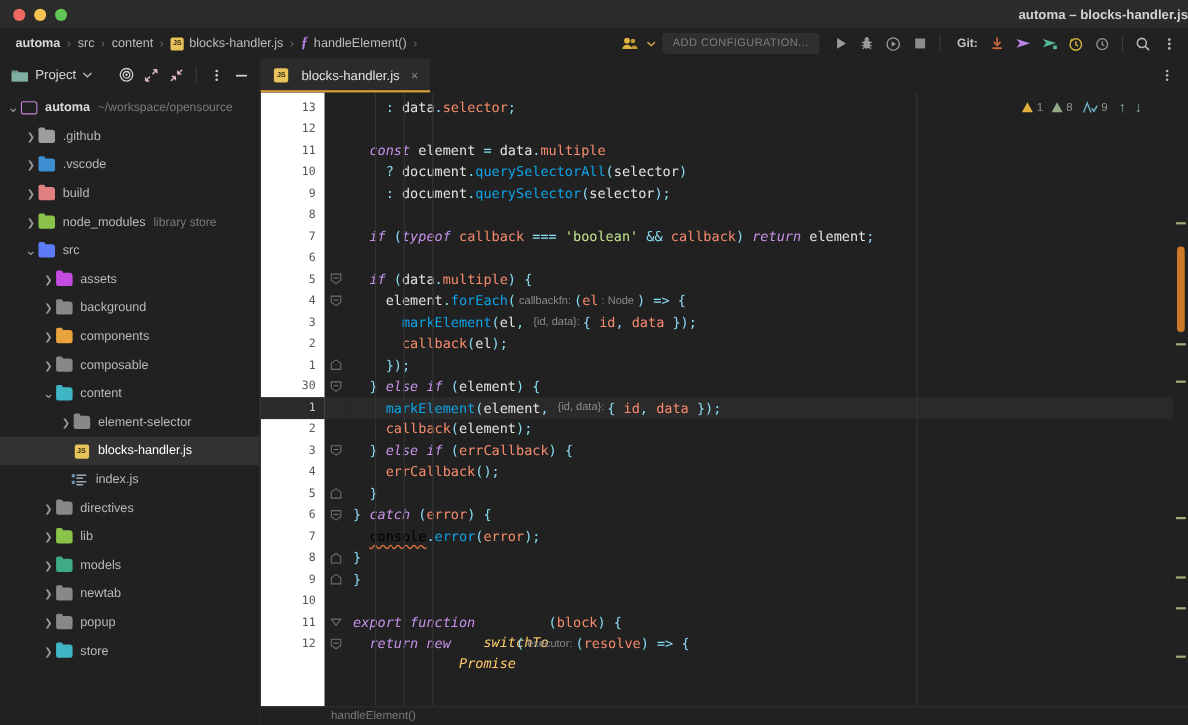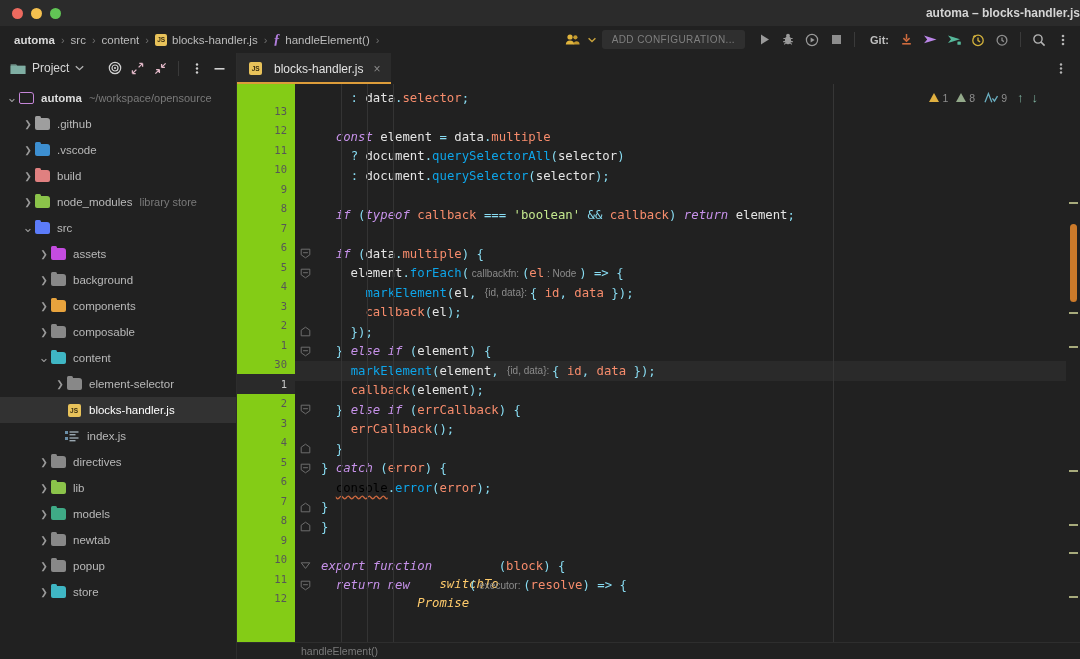--- a/index.html
+++ b/index.html
@@ -97,22 +97,22 @@
     display: flex; align-items: center; gap: 7px; padding: 0 11px 0 12px;
     background: #2b2b2b; position: relative; min-width: 0;
   }
   .tab::after { content:''; position:absolute; left:0; right:0; bottom:0; height:2px; background:#dd9d3a; }
   .tab .tname { font-size: 12px; color: #e2e2e2; }
   .tab .tclose { color: #8a8a8a; font-size: 12px; margin-left: 3px; }
   .tab-actions { margin-left: auto; display:flex; align-items:center; padding-right: 8px; }
 
   .editor-main { flex: 1; display: flex; position: relative; overflow: hidden; }
   .gutter {
-    width: 58px; flex: 0 0 58px; padding-top: 17px;
-    font-family: "DejaVu Sans Mono", monospace; font-size: 10.5px; background: #84cc16;
+    width: 58px; flex: 0 0 58px; padding-top: 4px;
+    font-family: "DejaVu Sans Mono", monospace; font-size: 10.5px; background: #ffffff;
   }
   .gline { height: 19.5px; display:flex; align-items:center; justify-content:flex-end;
            padding-right: 8px; color: #575757; }
   .gline.cur { color: #c8c8c8; background:#2a2a2a; }
   .foldcol { width: 20px; flex: 0 0 20px; padding-top:4px; position: relative; }
   .fline { height: 19.5px; display:flex; align-items:center; justify-content:center; }
   .fline.cur { background:#2a2a2a; }
 
   .code {
     flex: 1; padding-top: 4px; position: relative; overflow: hidden;

